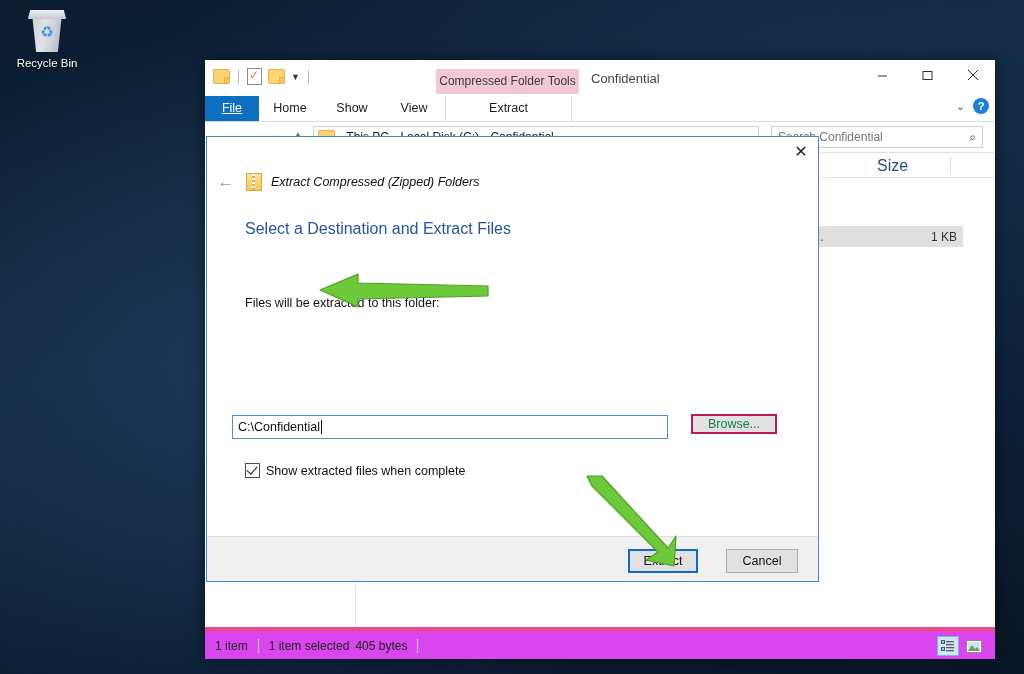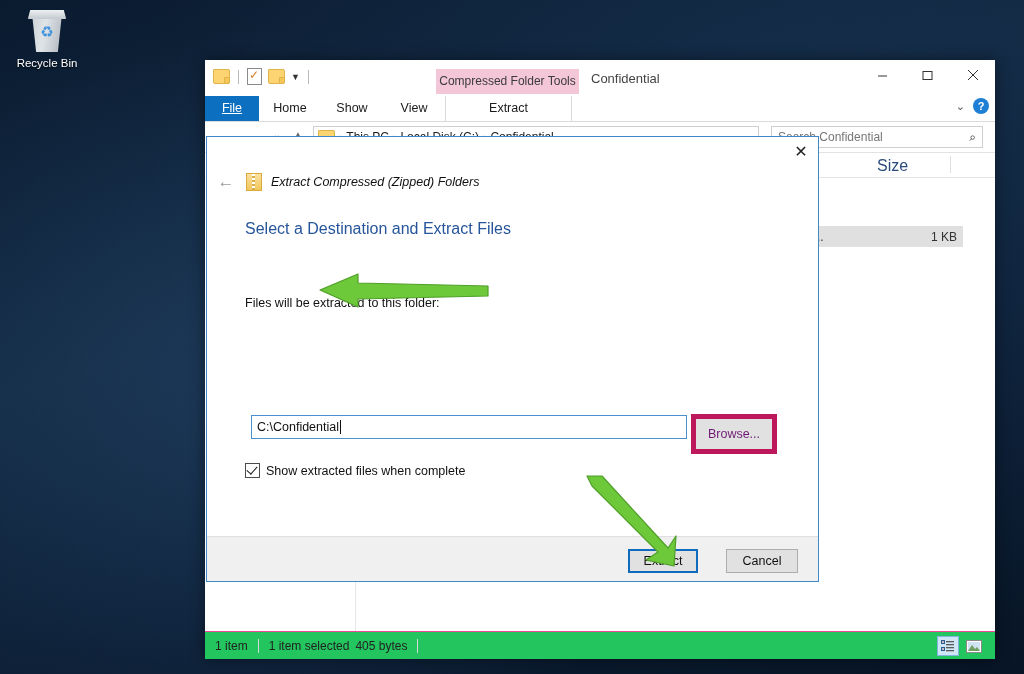--- a/index.html
+++ b/index.html
@@ -101,21 +101,21 @@
   .colhdr .vline{position:absolute;top:3px;width:1px;height:17px;background:#e0e0e0;}
   .filerow{
     position:absolute;left:560px;top:48px;width:198px;height:21px;background:#e0e0e0;
     font-size:12px;color:#333;display:flex;align-items:center;padding:0 6px;box-sizing:border-box;
   }
   .filerow .sz{margin-left:auto;color:#333;}
   .content{position:relative;height:471px;background:#fff;overflow:hidden;}
   .lefttree{position:absolute;left:0;top:0;width:150px;height:100%;border-right:1px solid #e6e6e6;background:#fff;}
 
   .statusbar{
-    position:absolute;left:0;bottom:0;width:100%;height:27px;border-top:1px solid #ec4899;background:#22c55e;
+    position:absolute;left:0;bottom:0;width:100%;height:27px;border-top:5px solid #ec4899;background:#d946ef;
     display:flex;align-items:center;font-size:12px;color:#222;text-align:right;
   }
   .statusbar .s1{margin-left:10px;}
   .statusbar .vsep{width:1px;height:14px;background:#d6d6d6;margin:0 10px;}
   .viewbtns{position:absolute;right:10px;top:4px;display:flex;gap:4px;}
   .vbtn{width:20px;height:18px;border:1px solid transparent;display:flex;align-items:center;justify-content:center;}
   .vbtn.sel{background:#cfe6f7;border-color:#7fb4de;}
   .vbtn svg{display:block;}
 
   
@@ -128,28 +128,28 @@
   .backbtn{width:22px;height:22px;display:flex;align-items:center;justify-content:center;color:#9b9b9b;font-size:17px;}
   .zipicon{width:14px;height:16px;background:linear-gradient(180deg,#fbe0a0,#f2c75c);border:1px solid #d9a93c;position:relative;}
   .zipicon:after{content:"";position:absolute;left:5px;top:0;width:3px;height:100%;
     background:repeating-linear-gradient(180deg,#fff 0 2px,#c9a martin 0 0,#d8ae4a 2px 4px);}
   .zipicon i{position:absolute;left:5px;top:0;width:3px;height:100%;
     background:repeating-linear-gradient(180deg,#ffffff 0 2px,#d8ae4a 2px 4px);}
   .dlg-head .t{font-size:12.5px;color:#111;font-style:italic;}
   .dlg-h1{position:absolute;left:38px;top:83px;font-size:16px;color:#26559b;}
   .dlg-lbl{position:absolute;left:38px;top:159px;font-size:12.5px;color:#111;}
   .pathfield{
-    position:absolute;left:44px;top:278px;width:436px;height:24px;
+    position:absolute;left:25px;top:278px;width:436px;height:24px;
     border:1px solid #4a90cf;background:#fff;font-size:12.5px;color:#111;
     display:flex;align-items:center;padding:0 5px;box-sizing:border-box;
   }
   .caret{display:inline-block;width:1px;height:14px;background:#111;margin-left:1px;}
   .browsebtn{
-    position:absolute;left:484px;top:277px;width:86px;height:40px;
-    background:#e1e1e1;border:5px solid #be185d;font-size:12.5px;color:#701a75;
+    position:absolute;left:484px;top:277px;width:86px;height:20px;
+    background:#e1e1e1;border:2px solid #be185d;font-size:12.5px;color:#15803d;
     display:flex;align-items:center;justify-content:center;box-sizing:border-box;
   }
   .chkrow{position:absolute;left:38px;top:326px;display:flex;align-items:center;gap:6px;font-size:12.5px;color:#111;}
   .chkbox{width:13px;height:13px;border:1px solid #4b4b4b;background:#fff;position:relative;}
   .chkbox:after{content:"";position:absolute;left:3px;top:0px;width:5px;height:9px;border:solid #1b1b1b;
     border-width:0 1.6px 1.6px 0;transform:rotate(42deg);}
   .dlg-footer{
     position:absolute;left:0;bottom:0;width:100%;height:44px;background:#f0f0f0;border-top:1px solid #dfdfdf;
   }
   .btn{

